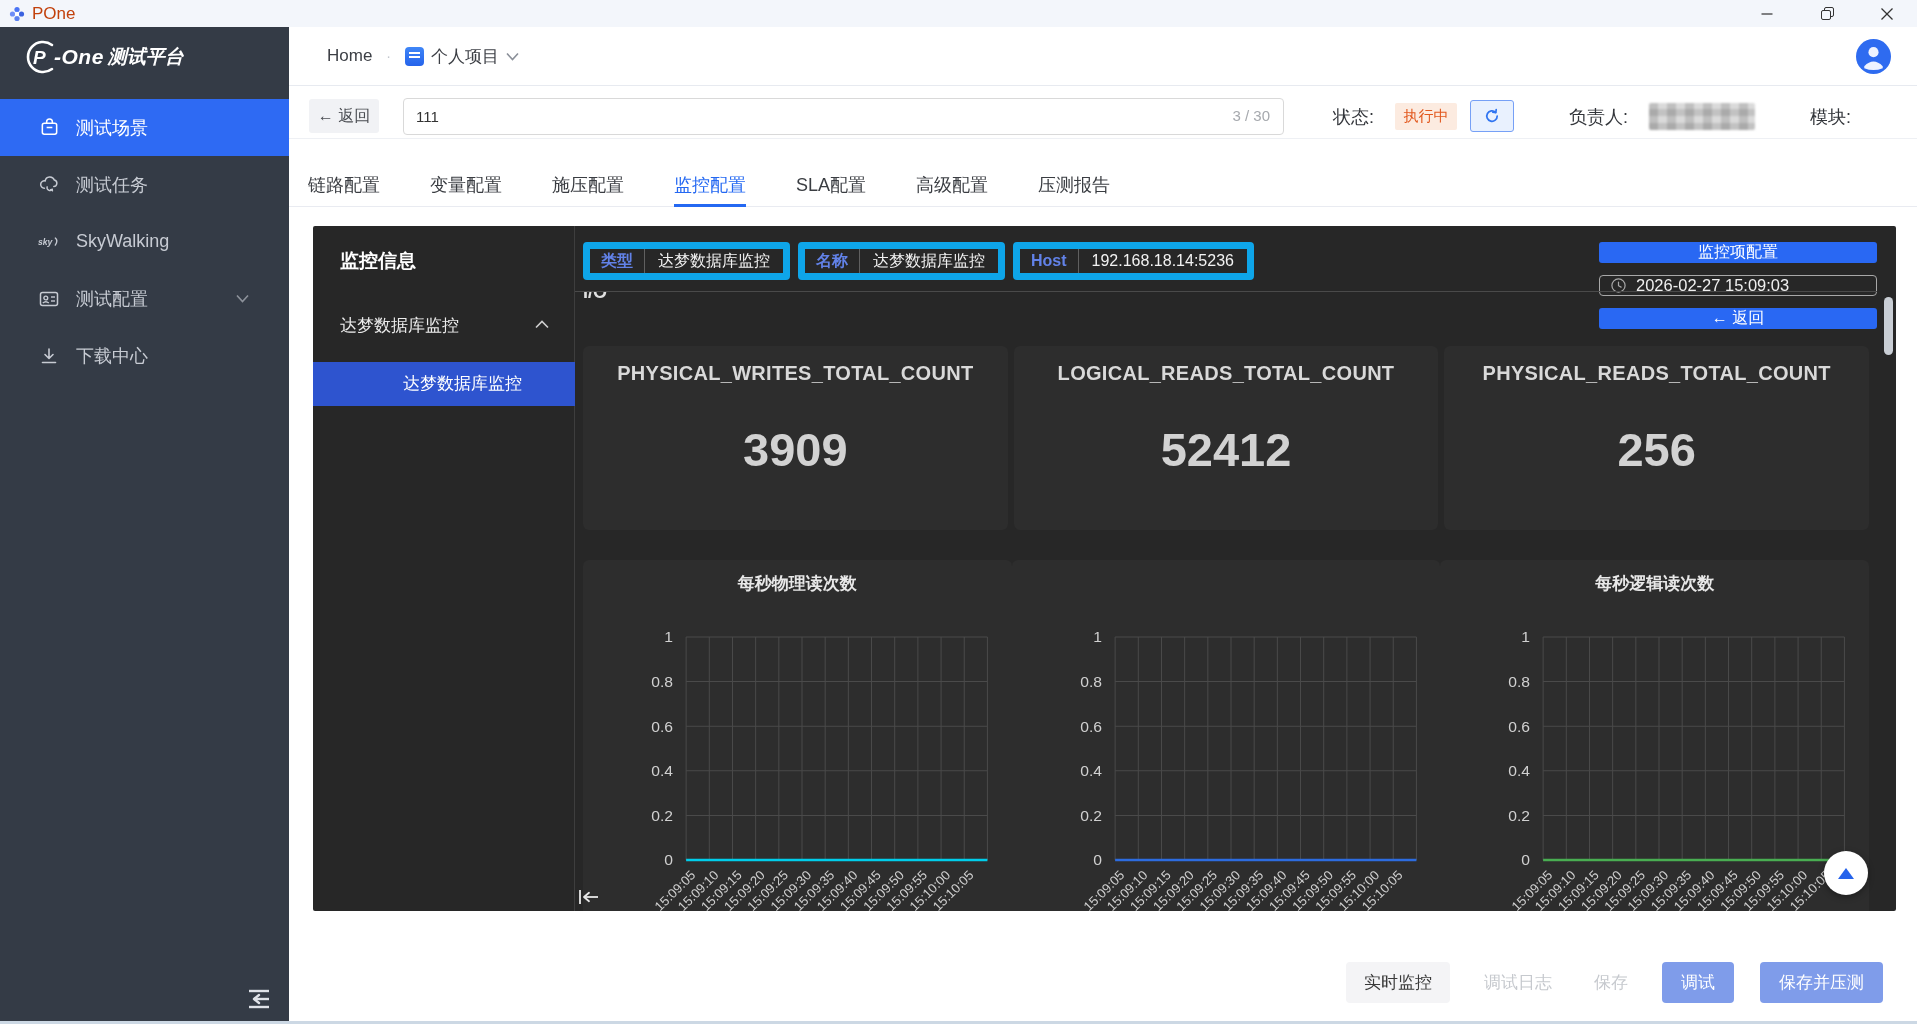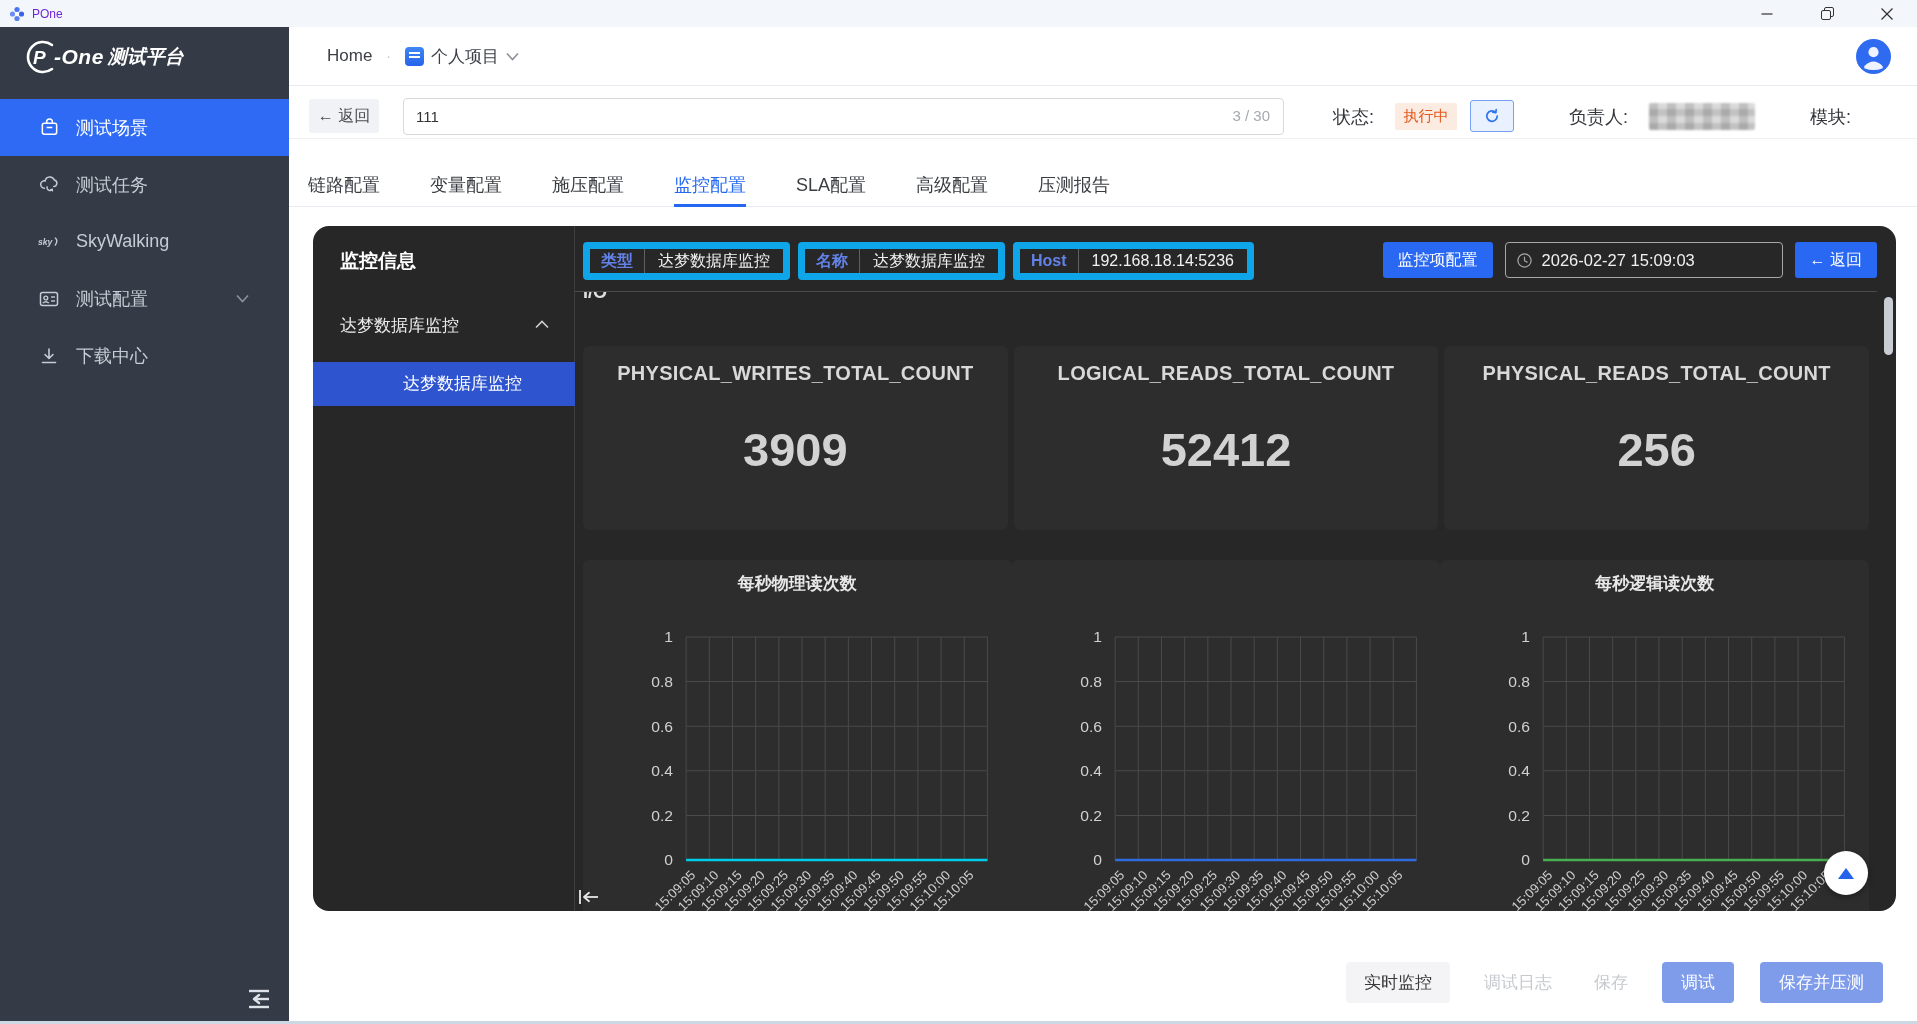--- a/index.html
+++ b/index.html
@@ -2,21 +2,21 @@
 <html><head>
 <meta charset="utf-8">
 <style>
   * { margin:0; padding:0; box-sizing:border-box; }
   html,body { width:1917px; height:1024px; overflow:hidden; }
   body { font-family:"Liberation Sans", sans-serif; background:#fff; position:relative; }
 
   
   .titlebar { position:absolute; top:0; left:0; width:1917px; height:27px; background:#f3f6fb; display:flex; align-items:center; }
   .titlebar .app-icon { width:16px; height:16px; margin-left:9px; }
-  .titlebar .app-title { font-size:12px; color:#6d28d9; margin-left:7px; }
+  .titlebar .app-title { font-size:17px; color:#c2410c; margin-left:7px; }
   .win-controls { position:absolute; right:0; top:0; height:27px; display:flex; }
   .win-btn { width:60px; height:27px; display:flex; align-items:center; justify-content:center; cursor:pointer; }
 
   
   .brand { position:absolute; top:27px; left:0; width:289px; height:59px; background:#343b46; display:flex; align-items:center; }
   .brand-logo { display:flex; align-items:center; margin-left:22px; color:#fff; }
   .brand-mark { position:relative; width:36px; height:36px; }
   .brand-name { font-size:21px; font-weight:bold; font-style:italic; letter-spacing:.5px; margin-left:-4px; }
   .brand-suffix { font-size:19px; font-weight:bold; margin-left:4px; font-style:italic; }
 
@@ -55,34 +55,34 @@
   .owner-blur { position:absolute; left:1360px; top:5px; width:106px; height:27px; border-radius:2px;
     background: repeating-linear-gradient(90deg,#cbcbcb 0 9px,#e8e8e8 9px 18px), repeating-linear-gradient(0deg,#d6d6d6 0 7px,#f0f0f0 7px 14px);
     background-blend-mode:multiply; filter:blur(1.2px); }
   .module-label { position:absolute; left:1521px; top:7px; font-size:18px; color:#33363b; }
 
   .tabs { position:absolute; top:79px; left:0; right:0; height:42px; border-bottom:1px solid #e9ebf1; display:flex; gap:50px; padding-left:19px; }
   .tab { font-size:18px; color:#3a3d42; padding-top:8px; cursor:pointer; height:42px; }
   .tab.active { color:#2468f2; box-shadow:inset 0 -3px 0 #2468f2; }
 
   
-  .panel { position:absolute; left:24px; top:140px; width:1583px; height:685px; background:#272727; border-radius:16px; overflow:hidden; }
+  .panel { position:absolute; left:24px; top:140px; width:1583px; height:685px; background:#272727; border-radius:2px; overflow:hidden; }
   .m-sidebar { position:absolute; left:0; top:0; width:262px; height:685px; border-right:1px solid #3e3e3e; }
   .m-title { position:absolute; left:27px; top:22px; font-size:19px; font-weight:bold; color:#fff; }
   .m-group { position:absolute; left:27px; top:88px; width:210px; font-size:17px; color:#ececec; cursor:pointer; }
   .m-group-chevron { position:absolute; left:222px; top:94px; cursor:pointer; }
   .m-selected { position:absolute; left:0; top:136px; width:262px; height:44px; background:#2e54cf; cursor:pointer; }
   .m-selected span { position:absolute; left:90px; line-height:44px; font-size:17px; color:#fff; }
 
   .filter-bar { position:absolute; left:270px; top:16px; height:38px; display:flex; gap:8px; }
   .filter-pill { display:flex; align-items:stretch; border:7px solid #0ea5e9; border-radius:4px; overflow:hidden; }
   .filter-pill .f-label { display:flex; align-items:center; padding:0 11px; color:#6282e8; font-weight:bold; font-size:16px; border-right:1px solid #606060; }
   .filter-pill .f-value { display:flex; align-items:center; padding:0 13px; color:#f2f2f2; font-size:16px; }
 
-  .panel-actions { position:absolute; right:19px; top:16px; height:32px; display:flex; gap:12px; }
+  .panel-actions { position:absolute; right:19px; top:16px; height:32px; display:flex; gap:12px;flex-direction:column; }
   .btn-blue { background:#2968f3; border:none; border-radius:3px; color:#fff; font-size:16px; padding:0 15px; cursor:pointer; font-family:inherit; height:36px; }
   .datetime-box { width:278px; height:36px; border:1px solid #a8a8a8; border-radius:4px; background:transparent; display:flex; align-items:center; cursor:pointer; }
   .datetime-box .dt-text { color:#f0f0f0; font-size:16.5px; margin-left:10px; }
 
   .panel-sep { position:absolute; left:262px; top:65px; width:1302px; height:1px; background:#4a4a4a; }
 
   .panel-scroll { position:absolute; left:262px; top:66px; right:10px; bottom:0; overflow:hidden; }
   .io-label { position:absolute; left:8px; top:-10px; font-size:18px; font-weight:bold; color:#e0e0e0; }
 
   .stat-row { position:absolute; left:8px; top:54px; right:17px; height:184px; display:flex; gap:6px; }

